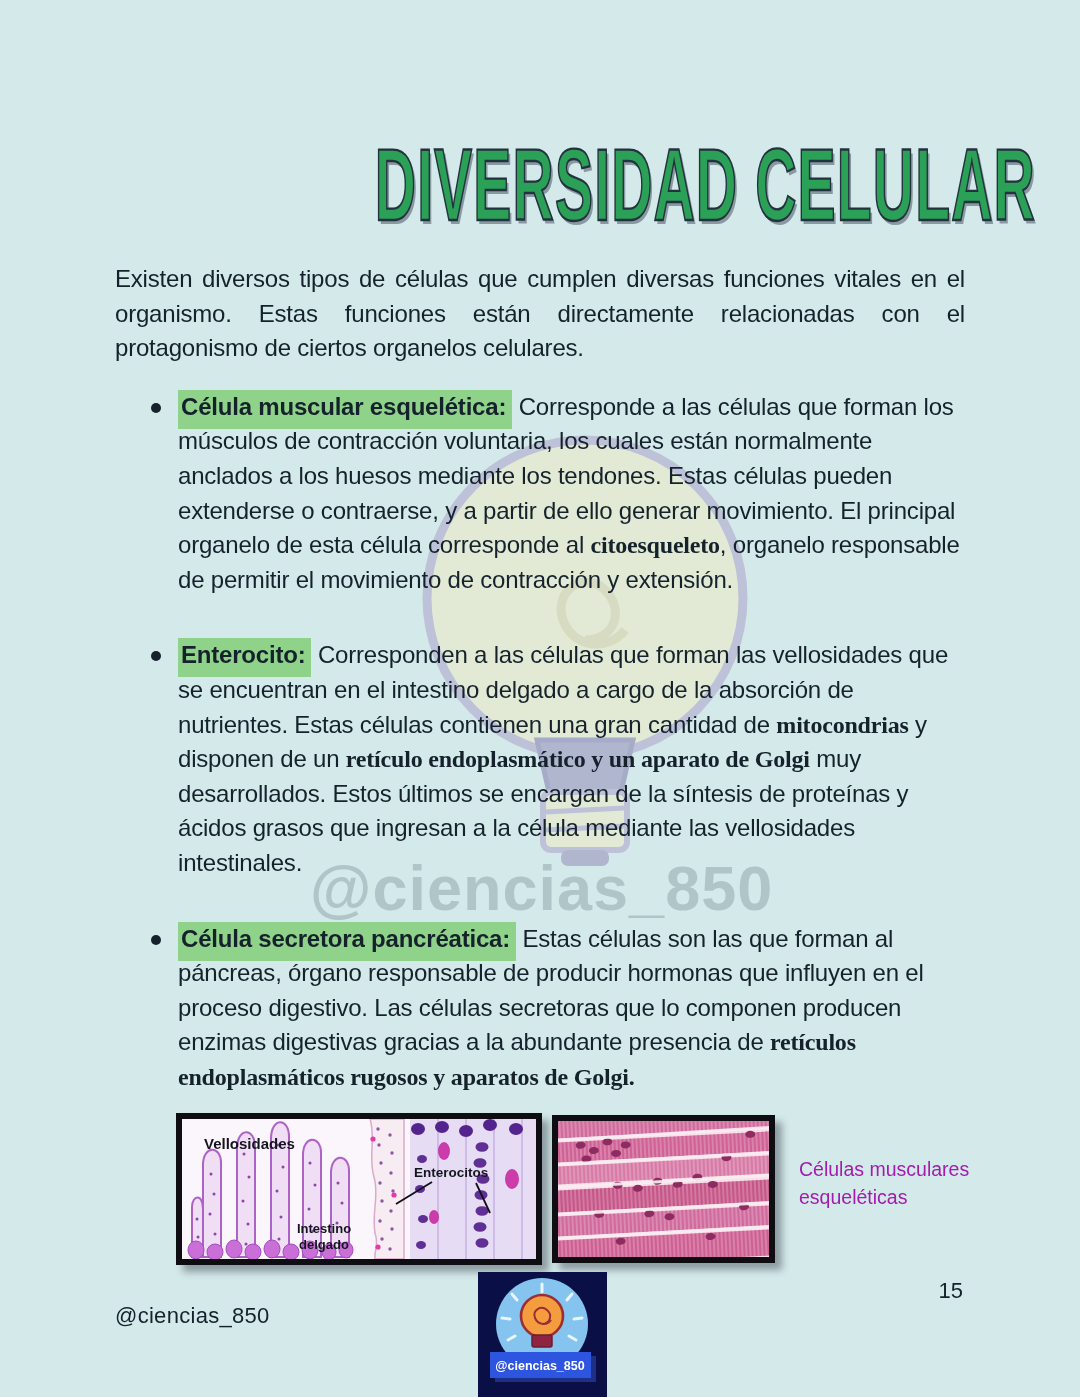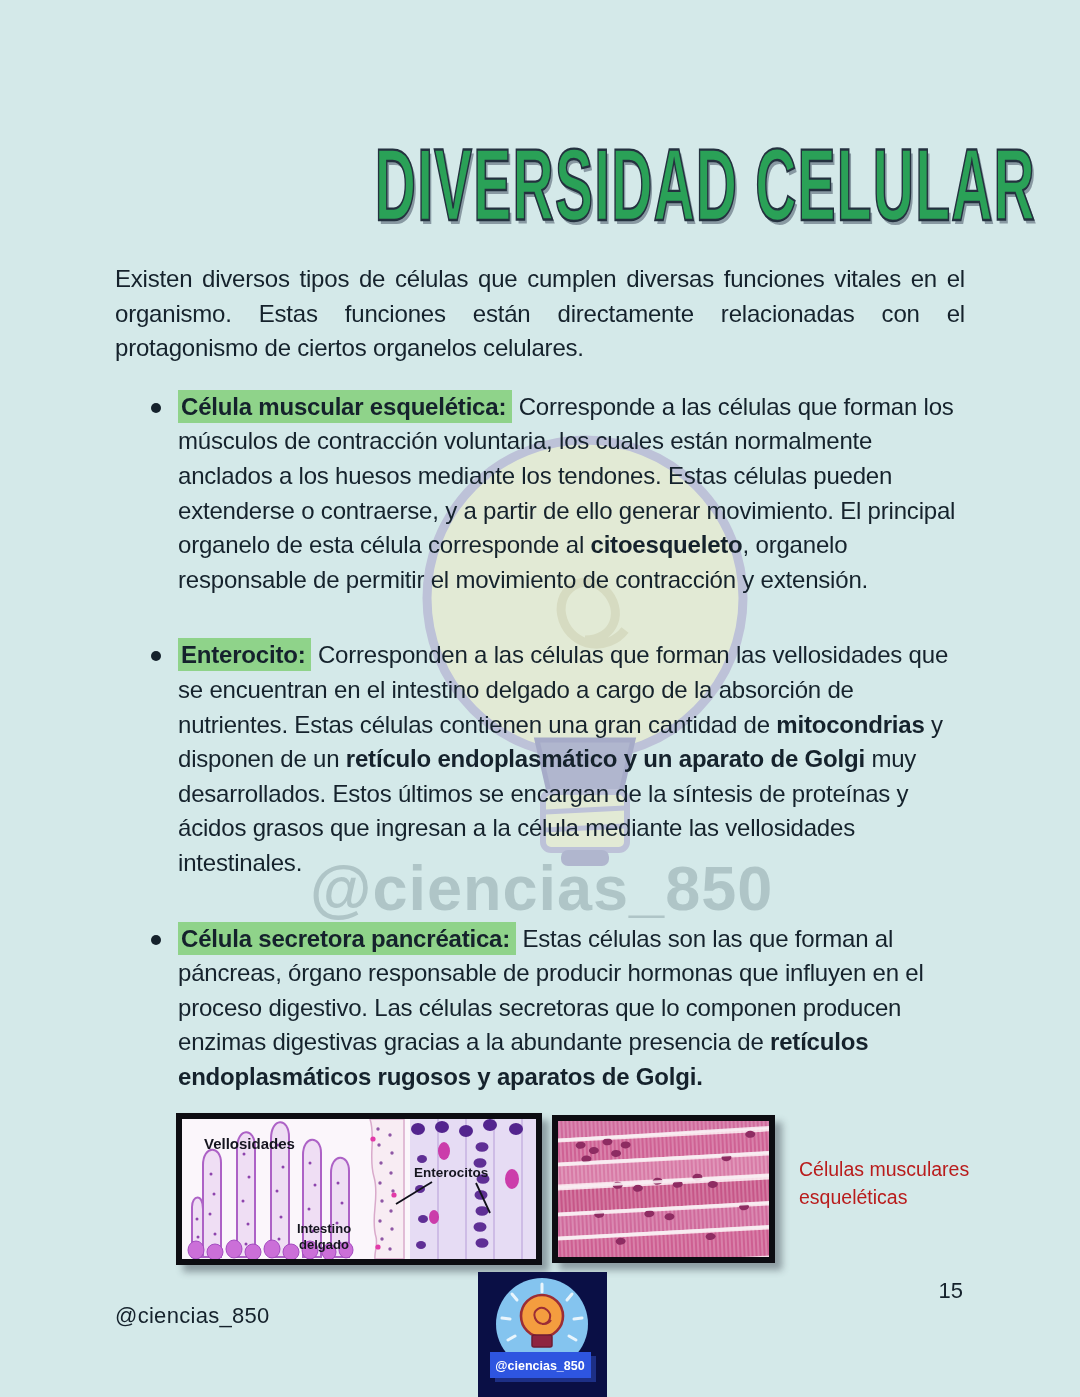--- a/index.html
+++ b/index.html
@@ -47,39 +47,39 @@
   }
   ul.bullets li:last-child{margin-bottom:12px;}
   .dot{
     position:absolute;left:36px;top:13px;
     width:10px;height:10px;border-radius:50%;
     background:#15222c;
   }
   .seg.h{
     background:#8fd38a;
     font-weight:700;
-    padding:3px 6px 3px 3px;
+    padding:3px 6px 9px 3px;
     -webkit-box-decoration-break:clone;
     box-decoration-break:clone;
   }
-  .seg.b{font-weight:700;}
+  .seg.b{font-weight:700;font-family:Liberation Serif, serif;}
   
   .fig{
     position:absolute;z-index:1;
     background:#fdfafd;
     border:6px solid #0d0d12;
     box-shadow:7px 7px 7px rgba(55,65,75,0.45);
     text-align:right;
   }
   .fig-left{left:176px;top:1113px;width:354px;height:140px;}
   .fig-right{left:552px;top:1115px;width:211px;height:136px;}
   .fig svg{display:block;}
   .fig-caption{
     position:absolute;left:799px;top:1155px;width:180px;z-index:1;
-    font-size:19.5px;line-height:28px;color:#b91c1c;
+    font-size:19.5px;line-height:28px;color:#a21caf;
   }
   
   .page-number{position:absolute;right:117px;top:1278px;font-size:22px;z-index:1;}
   .footer-handle{position:absolute;left:115px;top:1303px;font-size:22px;letter-spacing:0.3px;z-index:1;}
   .logo{position:absolute;left:478px;top:1272px;width:129px;height:125px;z-index:1;}
   .svg-label{font-family:"Liberation Sans",sans-serif;fill:#15151f;}
 </style>
 </head>
 <body>
 

